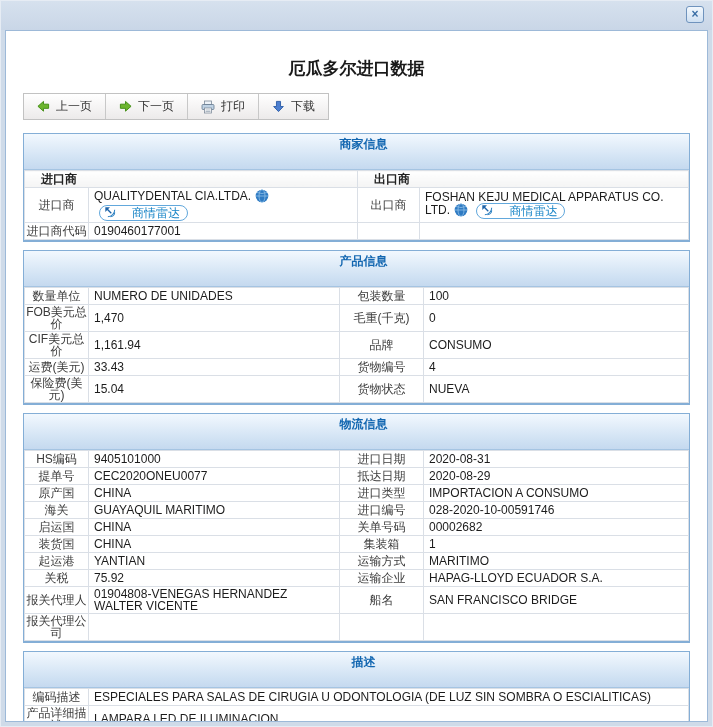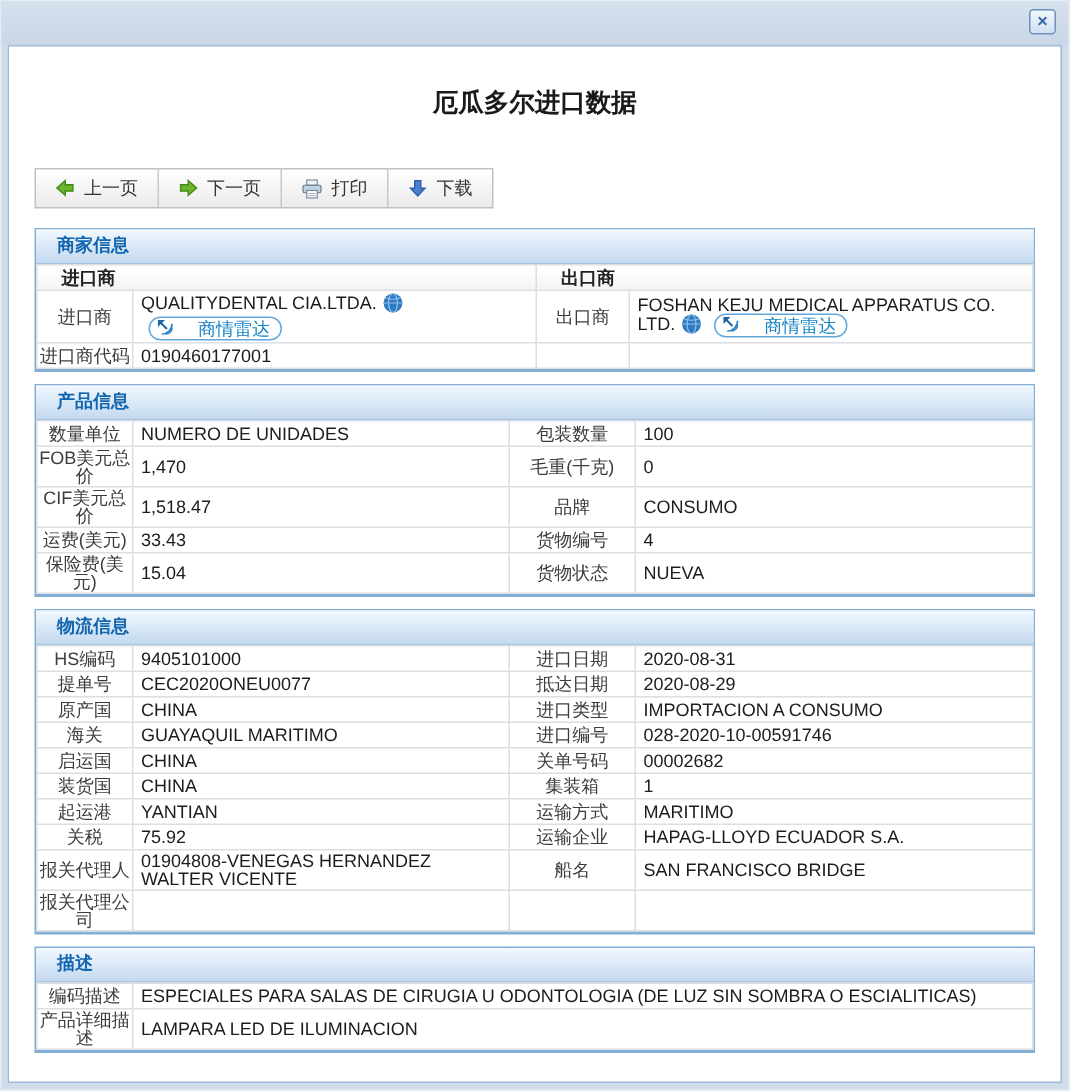--- a/index.html
+++ b/index.html
@@ -18,36 +18,37 @@
     position:absolute; top:5px; right:8px; width:18px; height:17px;
     border:1px solid #6f93bd; border-radius:3px;
     background:linear-gradient(#f3f8fd,#cfe0f2);
     color:#3a6ea5; font-weight:bold; font-size:12px; line-height:15px;
     text-align:center; cursor:pointer; user-select:none;
   }
   .panel {
     position:absolute; left:4px; right:4px; top:29px; bottom:4px;
     background:#fff; border:1px solid #9db9d8; overflow:hidden;
   }
-  h1.page-title { margin:26px 0 32px; text-align:center; font-size:17px; font-weight:bold; color:#1a1a1a; }
+  h1.page-title { margin:26px 0 13px; text-align:center; font-size:17px; font-weight:bold; color:#1a1a1a; }
   .toolbar {
     display:inline-flex; margin:0 0 13px 17px;
     border:1px solid #c2c2c2; background:linear-gradient(#ffffff,#eceaea);
   }
   .tb-btn {
     display:flex; align-items:center; gap:6px; padding:4px 13px;
     border-right:1px solid #c8c8c8; color:#333; cursor:pointer; white-space:nowrap;
   }
   .tb-btn:last-child { border-right:none; }
   .tb-btn svg { display:block; }
   .section { margin:0 17px 8px; border:1px solid #84aed6; border-bottom-width:2px; background:#fff; }
   .section-title {
-    padding:2px 0 3px 14px; font-weight:bold; color:#1266b0;
+    padding:2px 0 16px 14px; font-weight:bold; color:#1266b0;
     background:linear-gradient(#f2f8fe,#cfe1f3 75%,#c5d9ef);
     border-bottom:1px solid #a5c4e2;
+    text-align:center;
   }
   table { width:100%; border-collapse:collapse; table-layout:fixed; font-size:12px; }
   td { border:1px solid #dadfe6; padding:1px 5px; height:17px; line-height:12px; overflow:hidden; word-wrap:break-word; vertical-align:middle; }
   td.lbl { text-align:center; padding:1px 1px; color:#3c3c3c; }
   td.val { color:#1c1c1c; }
   tr.subhead td { font-weight:bold; padding-left:16px; background:linear-gradient(#ffffff,#f4f4f4); }
   .radar-badge {
     display:inline-flex; align-items:center; gap:16px;
     border:1px solid #62a8dc; border-radius:10px; height:16px; padding:0 7px 0 4px;
     color:#1583c6; white-space:nowrap; vertical-align:middle; margin-left:5px; cursor:pointer;
@@ -190,21 +191,21 @@
 
             <tr>
               <td class="lbl">FOB美元总价</td>
               <td class="val">1,470</td>
               <td class="lbl">毛重(千克)</td>
               <td class="val">0</td>
             </tr>
 
             <tr>
               <td class="lbl">CIF美元总价</td>
-              <td class="val">1,518.47</td>
+              <td class="val">1,161.94</td>
               <td class="lbl">品牌</td>
               <td class="val">CONSUMO</td>
             </tr>
 
             <tr>
               <td class="lbl">运费(美元)</td>
               <td class="val">33.43</td>
               <td class="lbl">货物编号</td>
               <td class="val">4</td>
             </tr>

